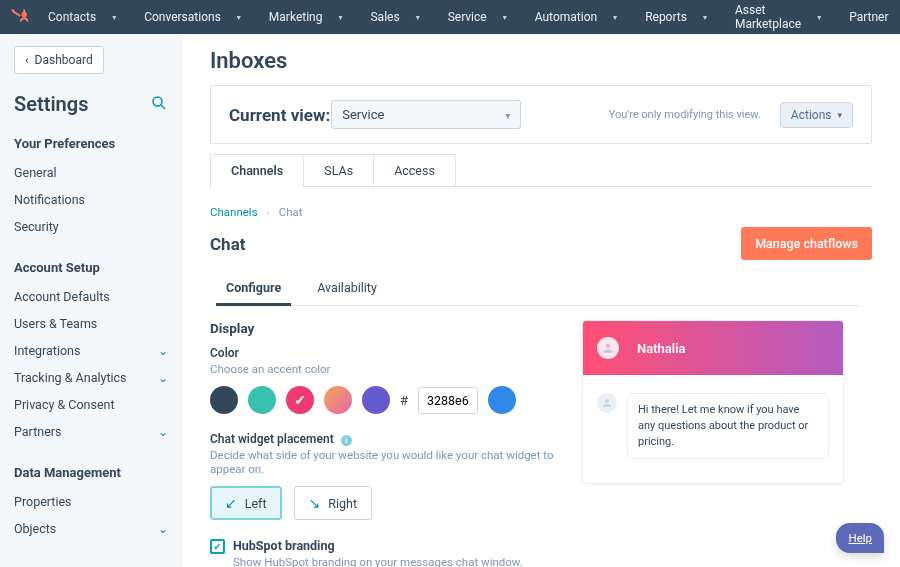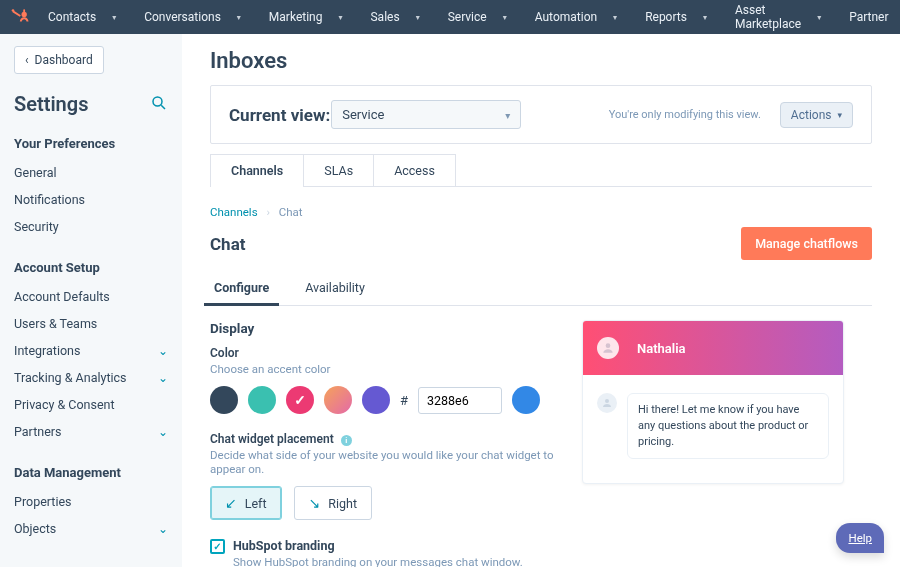--- a/index.html
+++ b/index.html
@@ -46,36 +46,36 @@
   .mid-tabs .tab.active::after { content: ''; position: absolute; left: 0; right: 0; bottom: -1px; height: 2px; background: #fff; }
 
   .breadcrumb { font-size: 11.5px; margin-bottom: 8px; color: #7c98b6; }
   .breadcrumb a { color: #0091ae; text-decoration: none; }
   .breadcrumb .sep { margin: 0 6px; color: #cbd6e2; }
 
   .chat-row { display: flex; align-items: center; justify-content: space-between; }
   .chat-row h3 { font-size: 17px; font-weight: 700; }
   .primary-btn { background: #ff7a59; color: #fff; border: none; padding: 9px 14px; border-radius: 3px; font-size: 12.5px; font-weight: 500; cursor: pointer; }
 
-  .sub-tabs { display: flex; gap: 28px; border-bottom: 1px solid #dfe3eb; margin: 12px 0 14px; }
+  .sub-tabs { display: flex; gap: 28px; border-bottom: 1px solid #dfe3eb; margin: 12px 12px 14px; }
   .sub-tabs .st { padding: 8px 4px 10px; font-size: 12.5px; color: #33475b; cursor: pointer; position: relative; }
   .sub-tabs .st.active { font-weight: 700; }
   .sub-tabs .st.active::after { content: ''; position: absolute; left: -6px; right: -6px; bottom: -1px; height: 3px; background: #33475b; }
 
   .display-block { display: flex; gap: 22px; }
   .display-left { flex: 1; max-width: 350px; }
   .display-title { font-weight: 700; font-size: 13.5px; margin-bottom: 10px; }
   .field-label { font-weight: 600; font-size: 12px; color: #33475b; }
   .field-help { font-size: 11.5px; color: #7c98b6; margin: 2px 0 10px; }
 
   .swatches { display: flex; align-items: center; gap: 10px; margin-bottom: 18px; }
   .swatch { width: 28px; height: 28px; border-radius: 50%; cursor: pointer; position: relative; }
   .swatch.checked::after { content: '✓'; position: absolute; inset: 0; display: flex; align-items: center; justify-content: center; color: #fff; font-size: 14px; font-weight: 700; }
   .hash { font-size: 13px; color: #33475b; }
-  .hex-input { width: 84px; border: 1px solid #cbd6e2; border-radius: 3px; padding: 5px 8px; font-size: 12.5px; }
+  .hex-input { width: 60px; border: 1px solid #cbd6e2; border-radius: 3px; padding: 5px 8px; font-size: 12.5px; }
   .swatch-dynamic { width: 28px; height: 28px; border-radius: 50%; }
 
   .placement-row { display: flex; gap: 12px; margin-bottom: 18px; }
   .placement-opt { border: 1px solid #cbd6e2; border-radius: 3px; padding: 8px 14px; display: flex; align-items: center; gap: 8px; font-size: 12.5px; color: #33475b; cursor: pointer; background: #fff; }
   .placement-opt.selected { border-color: #7fd1de; background: #e5f5f8; box-shadow: inset 0 0 0 1px #7fd1de; }
   .placement-opt .arrow { color: #0091ae; font-size: 14px; }
 
   .checkbox-row { display: flex; align-items: flex-start; gap: 8px; margin-top: 4px; }
   .checkbox-row .cb { width: 15px; height: 15px; border: 2px solid #00a4bd; border-radius: 2px; display: inline-flex; align-items: center; justify-content: center; color: #00a4bd; font-size: 10px; font-weight: 700; margin-top: 1px; }
   .checkbox-row .cb-label { font-weight: 700; font-size: 12.5px; }

